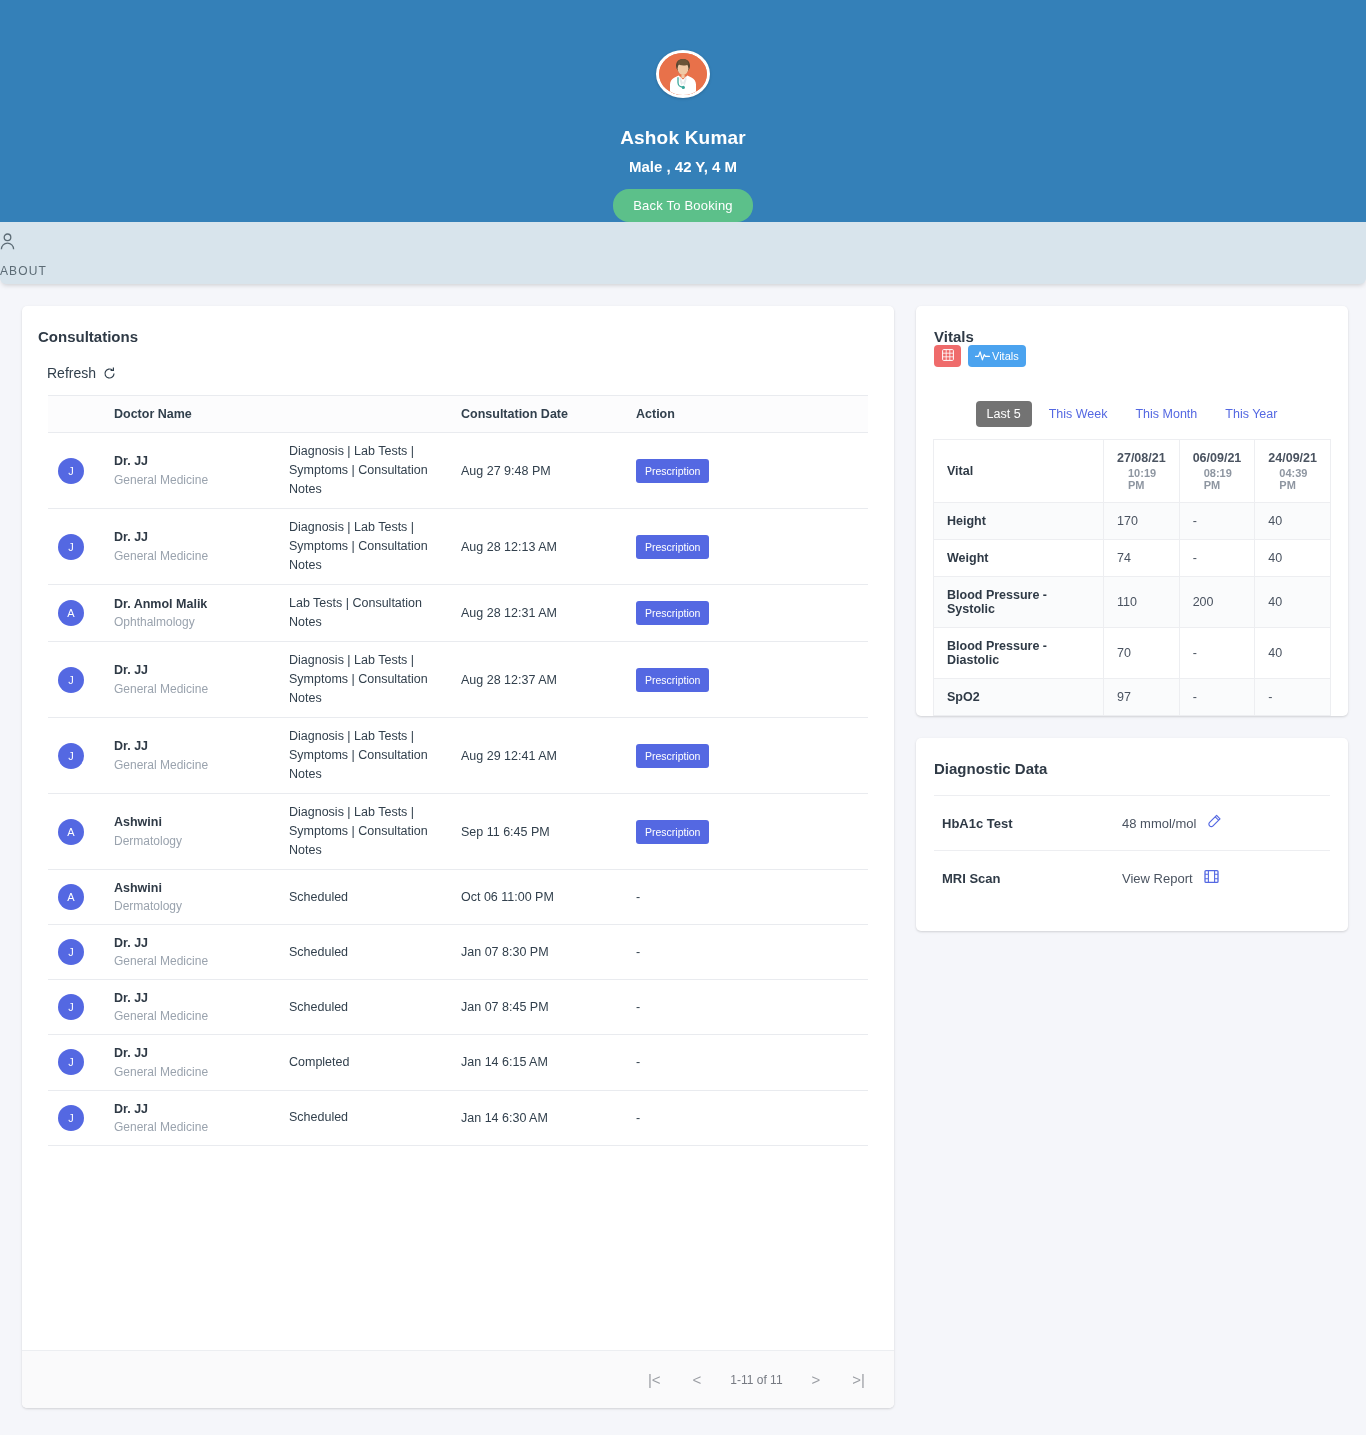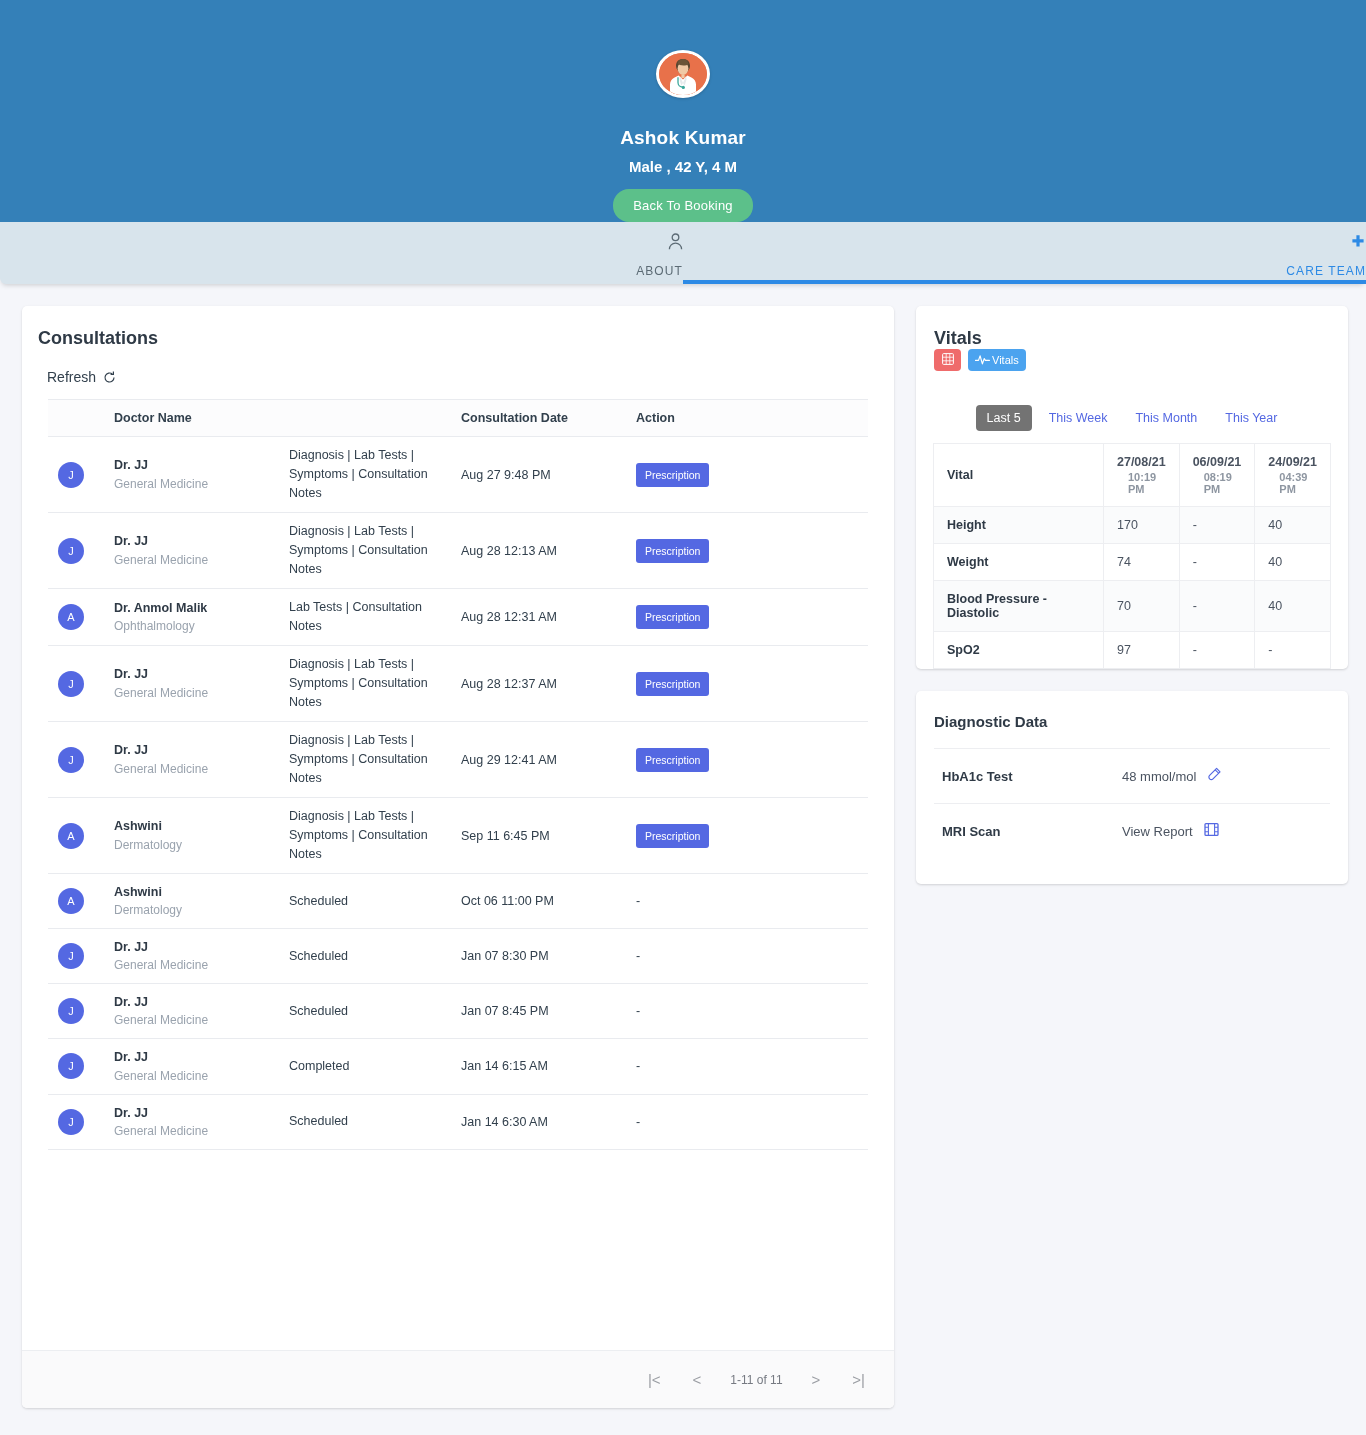--- a/index.html
+++ b/index.html
@@ -66,21 +66,21 @@
     background: #d8e4ec;
     display: flex;
     border-radius: 0 0 6px 6px;
     box-shadow: 0 3px 5px -2px rgba(0,0,0,0.18);
     position: relative;
   }
   .tab {
     flex: 1;
     display: flex;
     flex-direction: column;
-    align-items: flex-end;
+    align-items: flex-start;
     justify-content: center;
     gap: 13px;
     cursor: pointer;
     position: relative;
     padding-top: 4px;
   }
   .tab .tab-icon { height: 18px; display:flex; align-items:center; justify-content:center; }
   .tab .tab-label {
     font-size: 12px;
     letter-spacing: 1.1px;
@@ -108,21 +108,21 @@
 
   .card {
     background: #ffffff;
     border-radius: 5px;
     box-shadow: 0 1px 3px rgba(0,0,0,0.10), 0 1px 2px rgba(0,0,0,0.06);
   }
 
   
   .consult-card { min-height: 1102px; display: flex; flex-direction: column; }
   .card-title {
-    font-size: 18px;
+    font-size: 15px;
     font-weight: 700;
     color: #2f3a46;
     padding: 22px 0 0 16px;
   }
   .refresh-row {
     padding: 20px 0 14px 25px;
     font-size: 14px;
     color: #32404d;
     display: flex; align-items: center; gap: 7px;
     width: max-content;
@@ -292,28 +292,20 @@
 
 <div class="tabbar">
   <div class="tab">
     <span class="tab-icon">
       <svg width="15" height="17" viewBox="0 0 15 17">
           <circle cx="7.5" cy="4.3" r="3.3" fill="none" stroke="#5c6b75" stroke-width="1.3"></circle>
           <path d="M1.4 16.2c0-3.4 2.7-6.1 6.1-6.1s6.1 2.7 6.1 6.1" fill="none" stroke="#5c6b75" stroke-width="1.3"></path>
         </svg>
     </span>
     <span class="tab-label">ABOUT</span>
-  </div>
-  <div class="tab active">
-    <span class="tab-icon">
-      <svg width="16" height="16" viewBox="0 0 16 16">
-          <path d="M6.4 1.2h3.2v4h4v3.2h-4v4H6.4v-4h-4V5.2h4z" fill="#2d8ae5"></path>
-        </svg>
-    </span>
-    <span class="tab-label">CARE TEAM</span>
   </div>
 </div>
 
 <div class="content">
 
   <div class="col-left">
     <div class="card consult-card">
       <div class="card-title">Consultations</div>
 
       <div class="refresh-row">
@@ -561,20 +553,26 @@
               <td>-</td>
               <td>40</td>
             </tr>
             <tr>
               <td class="vname">Weight</td>
               <td>74</td>
               <td>-</td>
               <td>40</td>
             </tr>
             <tr>
+              <td class="vname">Blood Pressure - Systolic</td>
+              <td>110</td>
+              <td>200</td>
+              <td>40</td>
+            </tr>
+            <tr>
               <td class="vname">Blood Pressure - Diastolic</td>
               <td>70</td>
               <td>-</td>
               <td>40</td>
             </tr>
             <tr>
               <td class="vname">SpO2</td>
               <td>97</td>
               <td>-</td>
               <td>-</td>

